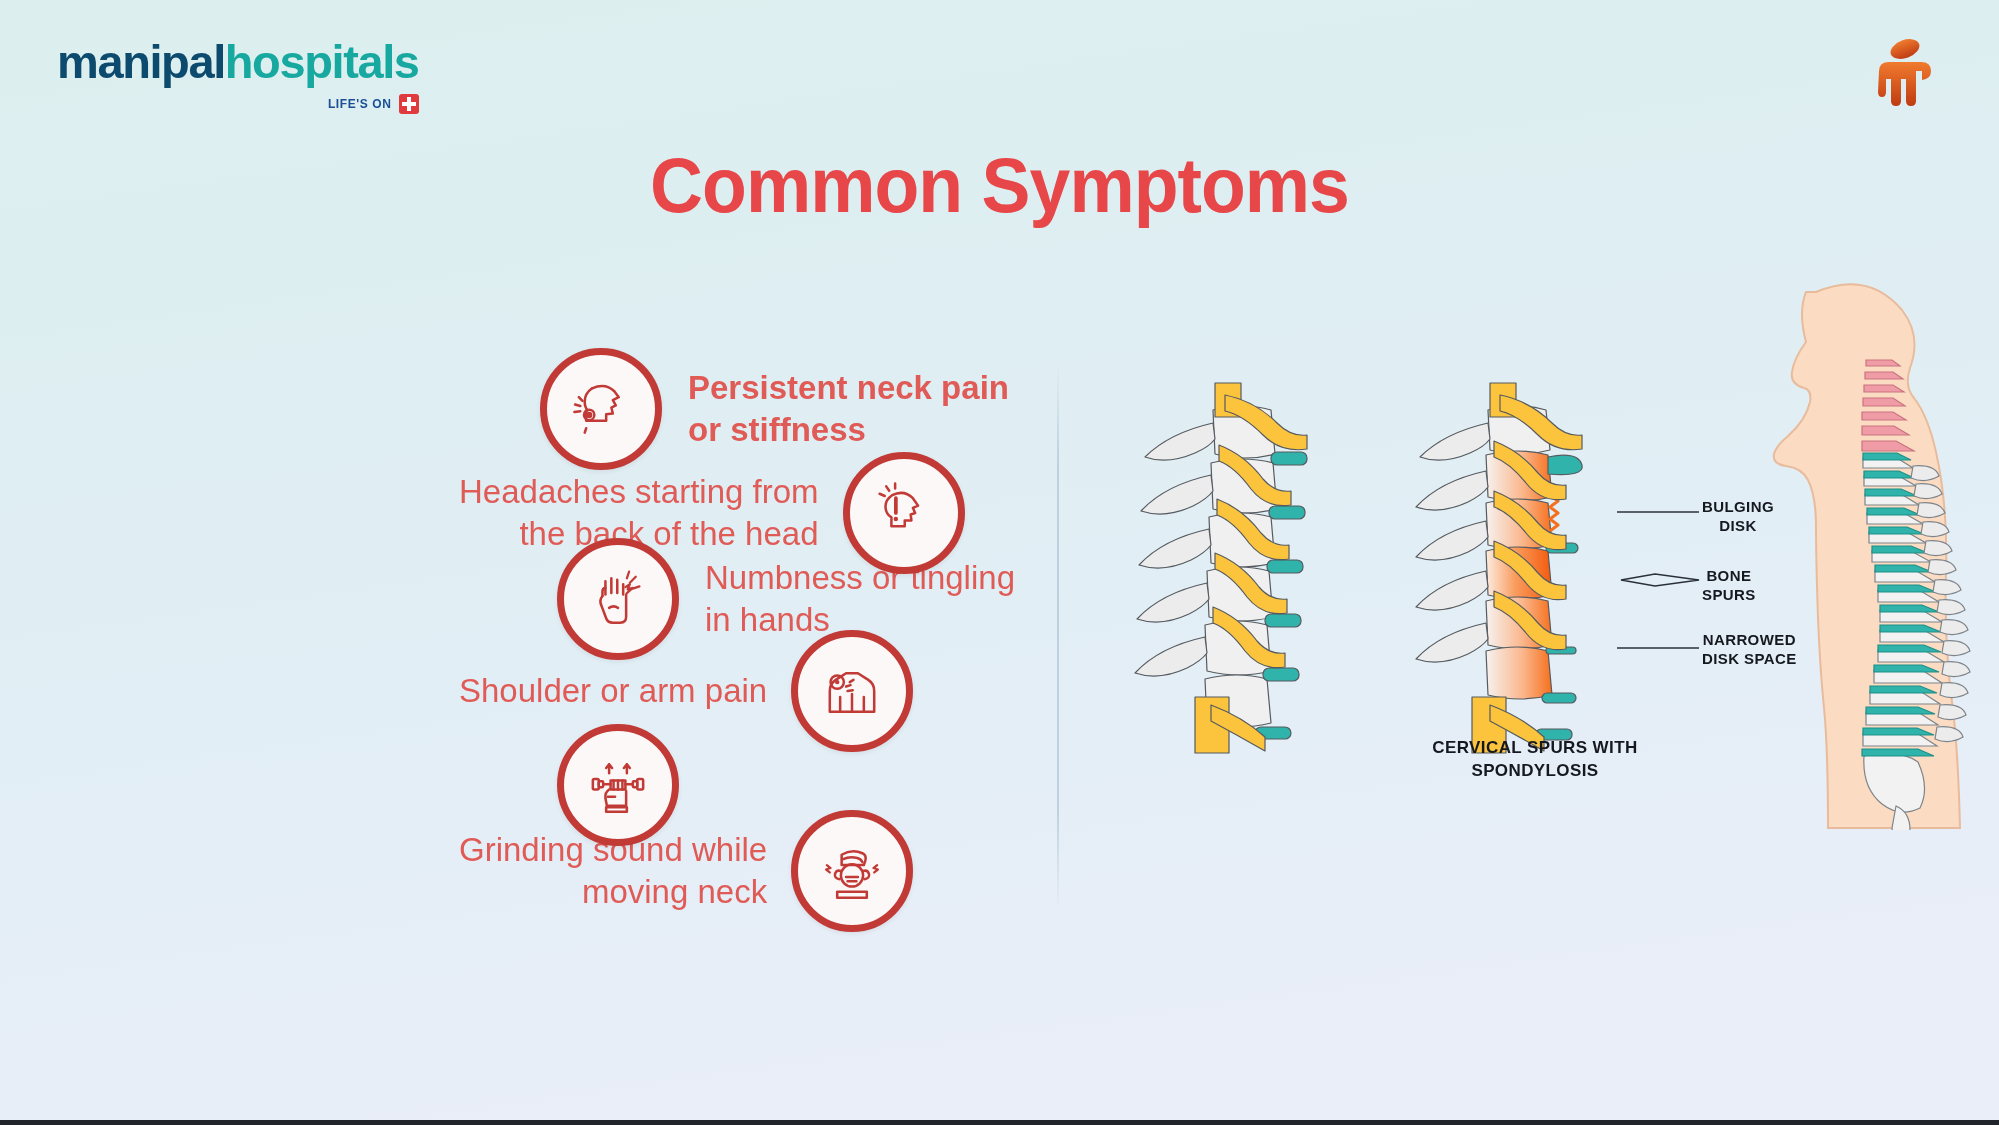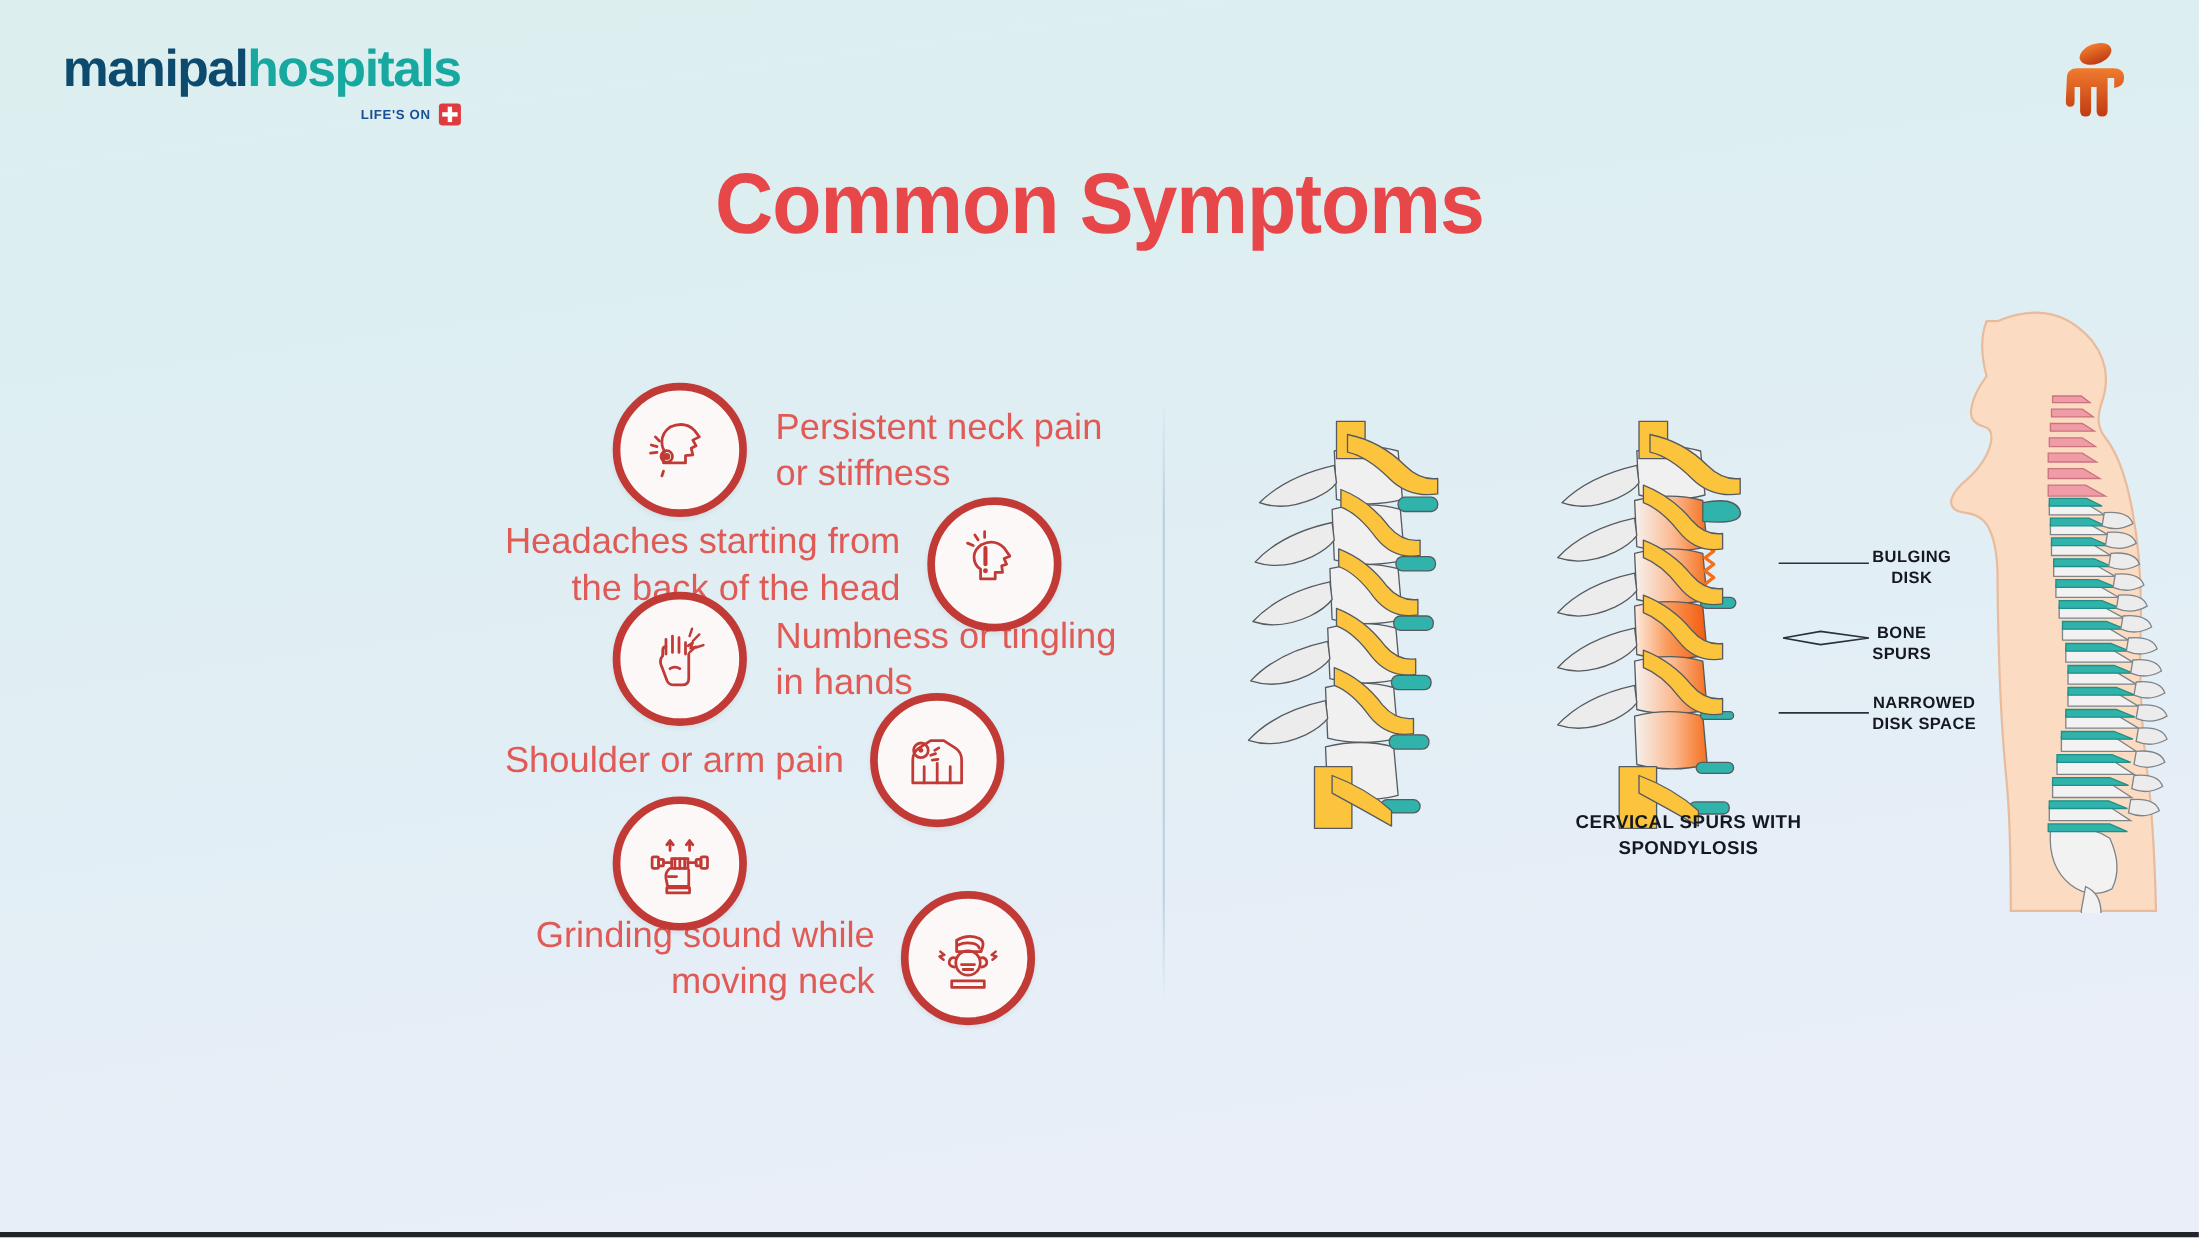--- a/index.html
+++ b/index.html
@@ -76,26 +76,26 @@
   }
   .symptom-badge svg { width: 74px; height: 74px; display: block; }
 
   .symptom-label {
     font-size: 33px; line-height: 1.28; color: #e05a56;
     white-space: pre-line;
   }
   .right-side .symptom-label { margin-left: 26px; text-align: left; }
   .left-side  .symptom-label { margin-right: 24px; text-align: right; }
 
-  #symptom-0 { left: 557px; top: 8px; }
+  #symptom-0 { left: 540px; top: 8px; font-weight: bold; }
   #symptom-1 { left: 459px; top: 112px; }
   #symptom-2 { left: 557px; top: 198px; }
   #symptom-3 { left: 459px; top: 290px; }
   #symptom-4 { left: 557px; top: 384px; }
-  #symptom-5 { left: 459px; top: 470px; margin-left: 28px; }
+  #symptom-5 { left: 459px; top: 470px; }
 
   
   #anatomy-panel { position: absolute; left: 1060px; top: 330px; width: 939px; height: 680px; }
   .spine-figure { position: absolute; }
   #healthy-spine-figure { left: 35px; top: 45px; width: 290px; }
   #spondylosis-spine-figure { left: 330px; top: 45px; width: 290px; }
   .spine-caption {
     position: absolute; width: 300px; text-align: center;
     font-size: 17px; font-weight: 700; color: #15191f;
     letter-spacing: .4px; line-height: 1.35; white-space: pre-line;

